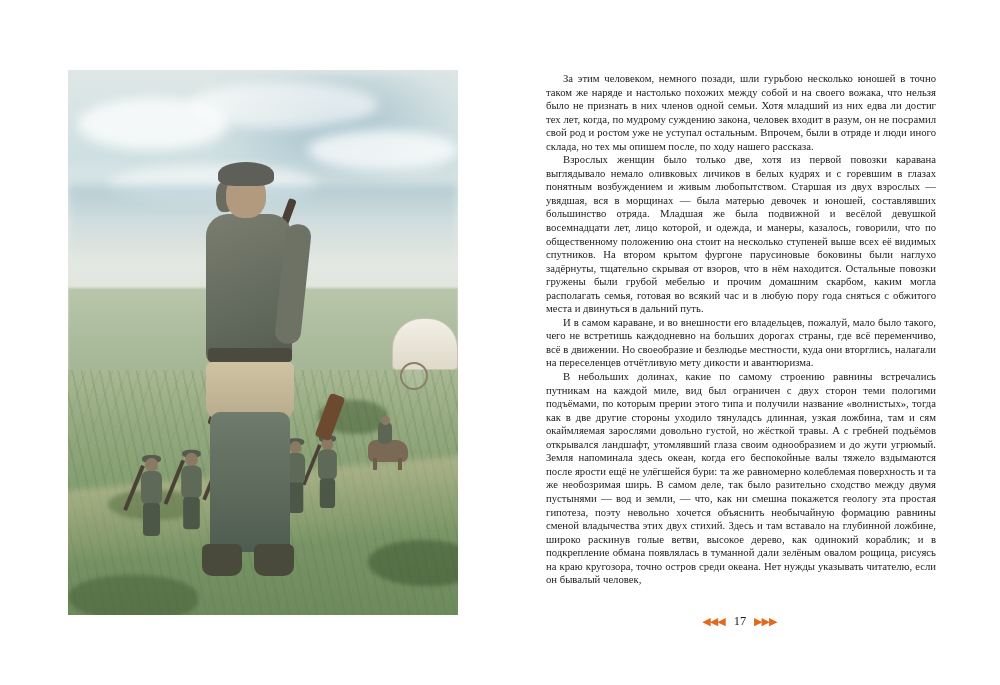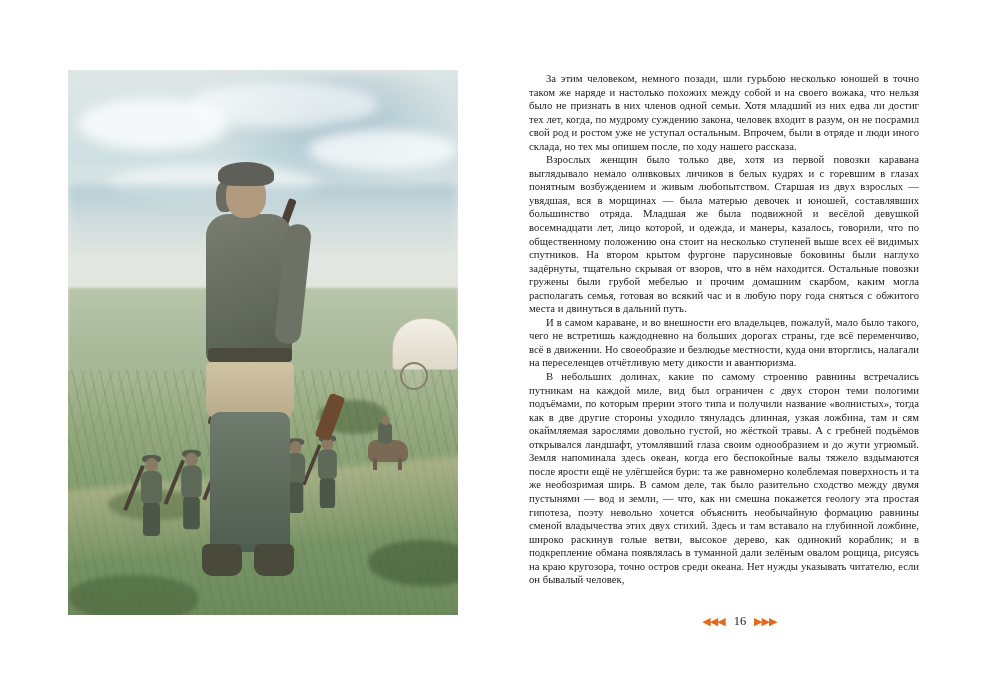--- a/index.html
+++ b/index.html
@@ -199,21 +199,21 @@
   }
   .wagon .wheel {
     position: absolute; left: 8px; top: 44px; width: 24px; height: 24px;
     border: 2px solid #8a7f67; border-radius: 50%;
     background: rgba(255,255,255,0.1);
   }
 
   
   .text-col {
     position: absolute;
-    left: 529px;
+    left: 546px;
     top: 72px;
     width: 390px;
   }
   .text-col p {
     margin: 0;
     font-size: 10.7px;
     line-height: 13.55px;
     text-align: justify;
     text-indent: 17px;
     color: #1b1b1b;
@@ -343,17 +343,17 @@
 
   <div class="text-col">
     <p>За этим человеком, немного позади, шли гурьбою несколько юношей в точно таком же наряде и настолько похожих между собой и на своего вожака, что нельзя было не признать в них членов одной семьи. Хотя младший из них едва ли достиг тех лет, когда, по мудрому суждению закона, человек входит в разум, он не посрамил свой род и ростом уже не уступал остальным. Впрочем, были в отряде и люди иного склада, но тех мы опишем после, по ходу нашего рассказа.</p>
     <p>Взрослых женщин было только две, хотя из первой повозки каравана выглядывало немало оливковых личиков в белых кудрях и с горевшим в глазах понятным возбуждением и живым любопытством. Старшая из двух взрослых — увядшая, вся в морщинах — была матерью девочек и юношей, составлявших большинство отряда. Младшая же была подвижной и весёлой девушкой восемнадцати лет, лицо которой, и одежда, и манеры, казалось, говорили, что по общественному положению она стоит на несколько ступеней выше всех её видимых спутников. На втором крытом фургоне парусиновые боковины были наглухо задёрнуты, тщательно скрывая от взоров, что в нём находится. Остальные повозки гружены были грубой мебелью и прочим домашним скарбом, каким могла располагать семья, готовая во всякий час и в любую пору года сняться с обжитого места и двинуться в дальний путь.</p>
     <p>И в самом караване, и во внешности его владельцев, пожалуй, мало было такого, чего не встретишь каждодневно на больших дорогах страны, где всё переменчиво, всё в движении. Но своеобразие и безлюдье местности, куда они вторглись, налагали на переселенцев отчётливую мету дикости и авантюризма.</p>
     <p>В небольших долинах, какие по самому строению равнины встречались путникам на каждой миле, вид был ограничен с двух сторон теми пологими подъёмами, по которым прерии этого типа и получили название «волнистых», тогда как в две другие стороны уходило тянуладсь длинная, узкая ложбина, там и сям окаймляемая зарослями довольно густой, но жёсткой травы. А с гребней подъёмов открывался ландшафт, утомлявший глаза своим однообразием и до жути угрюмый. Земля напоминала здесь океан, когда его беспокойные валы тяжело вздымаются после ярости ещё не улёгшейся бури: та же равномерно колеблемая поверхность и та же необозримая ширь. В самом деле, так было разительно сходство между двумя пустынями — вод и земли, — что, как ни смешна покажется геологу эта простая гипотеза, поэту невольно хочется объяснить необычайную формацию равнины сменой владычества этих двух стихий. Здесь и там вставало на глубинной ложбине, широко раскинув голые ветви, высокое дерево, как одинокий кораблик; и в подкрепление обмана появлялась в туманной дали зелёным овалом рощица, рисуясь на краю кругозора, точно остров среди океана. Нет нужды указывать читателю, если он бывалый человек,</p>
   </div>
 
   <div class="folio">
     <span class="orn">◀◀◀</span>
-    <span class="folio-num">16</span>
+    <span class="folio-num">17</span>
     <span class="orn right">◀◀◀</span>
   </div>
 
 </div>
 
 </body></html>

